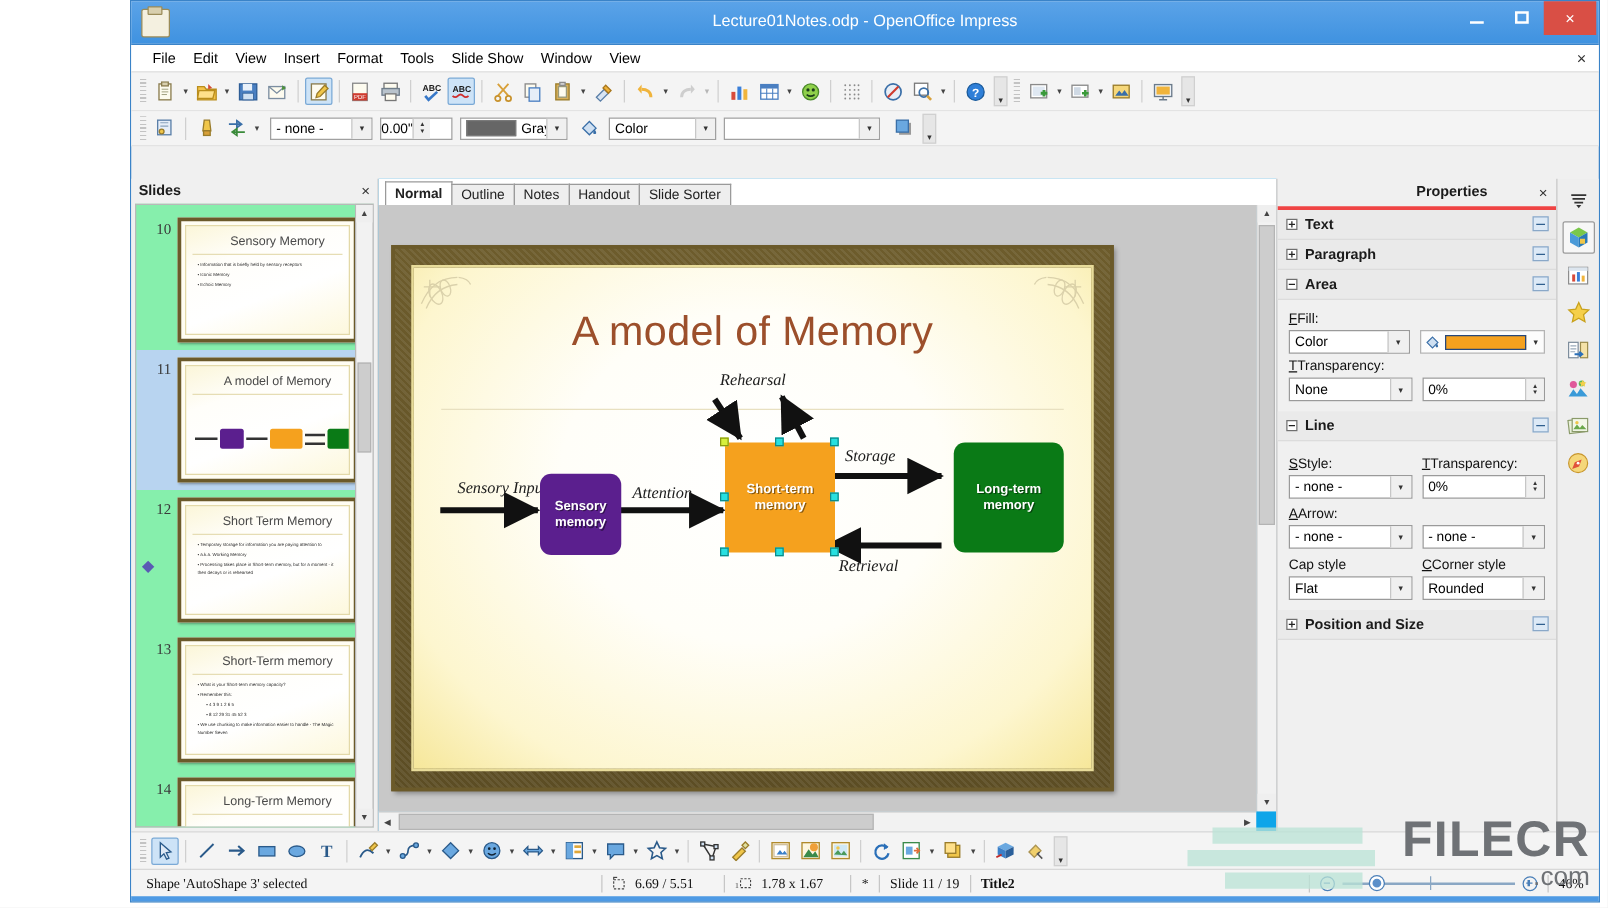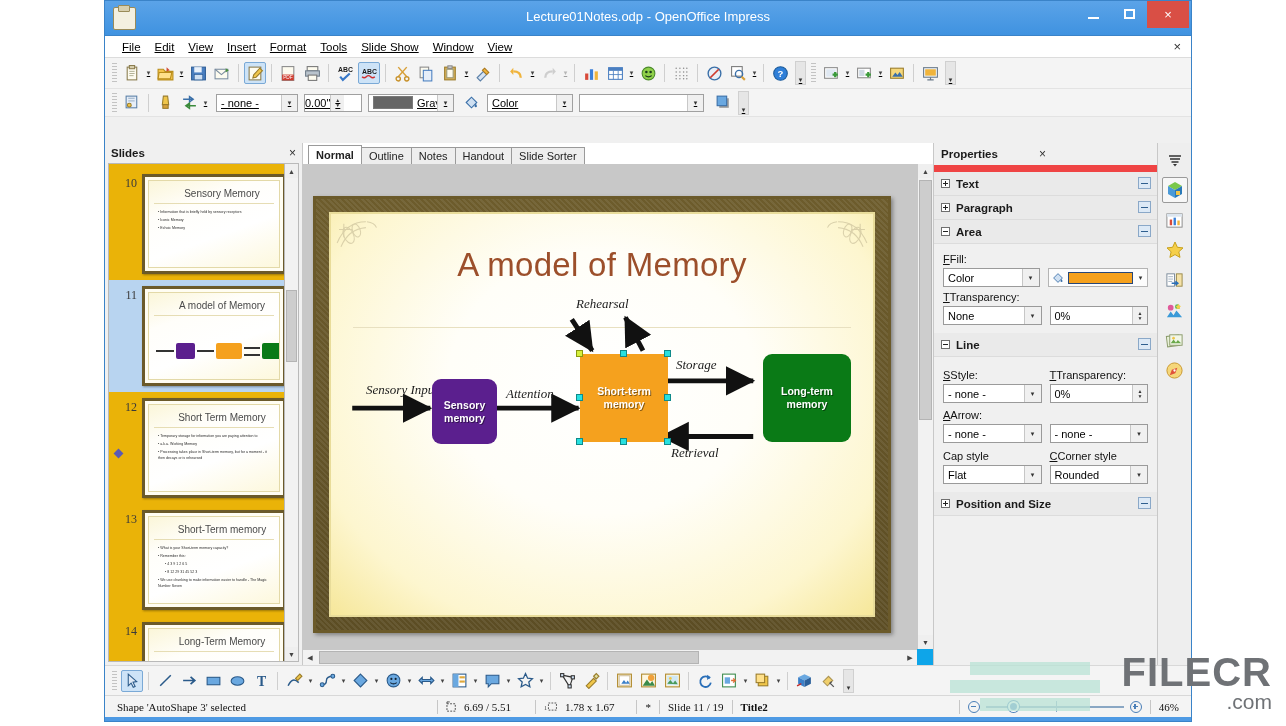--- a/index.html
+++ b/index.html
@@ -21,22 +21,22 @@
     font-family:"Liberation Sans",sans-serif;
   }
   #filecr-watermark .fc-com{
     position:absolute;right:8px;top:46px;
     font-size:21px;color:#6f7276;font-family:"Liberation Sans",sans-serif;
   }
   #filecr-watermark .fc-bar{position:absolute;background:#b9e3d5;opacity:.75;}
 
   
   #app-window{
-    position:absolute;left:104px;top:0px;width:1088px;height:722px;
-    background:#f0f0f0;border:1px solid #3a83c8;box-sizing:border-box;text-decoration:underline;
+    position:absolute;left:104px;top:0px;width:1176px;height:722px;
+    background:#f0f0f0;border:1px solid #3a83c8;box-sizing:border-box;
   }
   
   #title-bar{
     height:34px;background:#4e9ae4;
     background:linear-gradient(#5ba3e8,#3f92e0);
     position:relative;border-bottom:1px solid #3a83c8;
   }
   #title-bar .app-icon{
     position:absolute;left:8px;top:6px;width:21px;height:21px;
     background:#f4f0e0;border:1px solid #9a8b58;border-radius:2px;
@@ -132,21 +132,21 @@
     position:absolute;left:0;top:0;width:198px;bottom:0;
     background:#f0f0f0;border-right:1px solid #c8c8c8;box-sizing:border-box;
   }
   #slides-header{
     height:20px;display:flex;align-items:center;justify-content:space-between;
     padding:0 6px 0 6px;font-weight:bold;font-size:11.5px;color:#1b1b1b;
   }
   #slides-header .close-x{font-size:12px;font-weight:normal;color:#333;}
   #slides-list{
     position:absolute;left:3px;right:3px;top:20px;bottom:3px;
-    background:#eab308;border:1px solid #b9b9b9;overflow:hidden;box-sizing:border-box;
+    background:#86efac;border:1px solid #b9b9b9;overflow:hidden;box-sizing:border-box;
   }
   .slide-row{
     position:relative;height:112px;display:flex;align-items:center;
     box-sizing:border-box;padding-left:2px;
   }
   .slide-row.selected{background:#b8d4f0;}
   .slide-num{
     width:26px;text-align:right;padding-right:5px;font-size:12px;color:#3a3a3a;
     align-self:flex-start;margin-top:8px;font-family:"Liberation Serif",serif;
   }
@@ -290,23 +290,23 @@
     font-size:7px;color:#444;
   }
 
   
   #properties-panel{
     position:absolute;right:34px;top:0;width:224px;bottom:0;
     background:#f0f0f0;border-left:1px solid #c8c8c8;box-sizing:border-box;
     overflow:hidden;
   }
   #prop-header{
-    height:22px;display:flex;align-items:center;justify-content:flex-start;
+    height:22px;display:flex;align-items:center;justify-content:flex-end;
     padding:0 7px;font-weight:bold;font-size:11.5px;color:#1b1b1b;
-    border-bottom:7px solid #ef4444;
+    border-bottom:3px solid #ef4444;
     gap:41px;
   }
   #prop-header .close-x{font-weight:normal;font-size:12px;color:#333;}
   .prop-section-bar{
     height:23px;display:flex;align-items:center;
     border-bottom:1px solid #dcdcdc;
     background:#eaeaea;padding:0 7px;position:relative;
   }
   .prop-exp{
     width:9px;height:9px;border:1px solid #6f6f6f;background:#fff;

